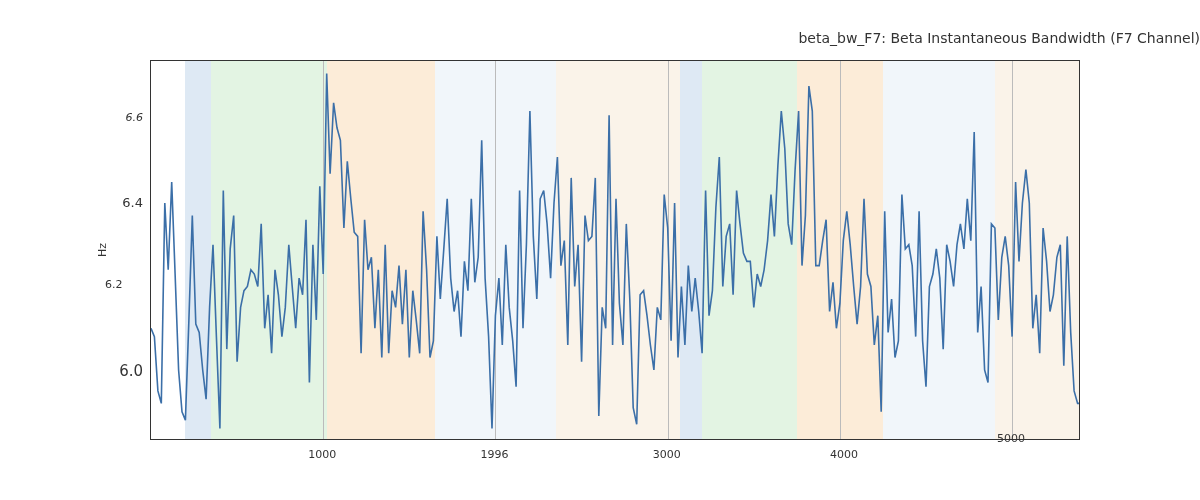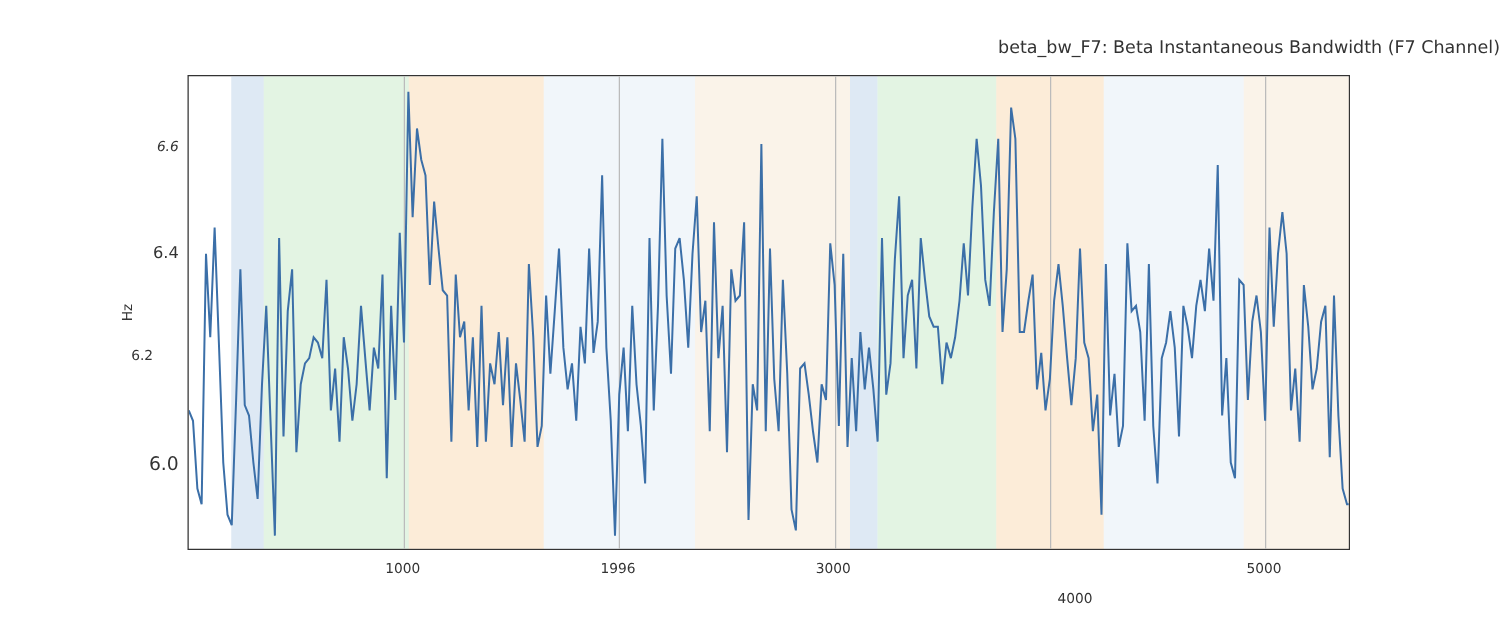--- a/index.html
+++ b/index.html
@@ -114,22 +114,22 @@
         <div class="ytick-mark" style="top: 309.011px;"></div>
         <div class="ytick-mark" style="top: 225.495px;"></div>
         <div class="ytick-mark" style="top: 141.978px;"></div>
         <div class="ytick-mark" style="top: 58.4615px;"></div>
       </div>
   </div>
   <div id="xticklabels">
       <div class="axis-label-x" style="left: 172.222px; top: 388px;">1000</div>
       <div class="axis-label-x" style="left: 344.444px; top: 388px;">1996</div>
       <div class="axis-label-x" style="left: 516.667px; top: 388px;">3000</div>
-      <div class="axis-label-x" style="left: 710px; top: 388px; margin-top: 24px;">4000</div>
-      <div class="axis-label-x" style="left: 861.111px; top: 388px;">5000</div>
+      <div class="axis-label-x" style="left: 694px; top: 388px;">4000</div>
+      <div class="axis-label-x" style="left: 861.111px; top: 372px;">5000</div>
     </div>
   <div id="yticklabels">
       <div style="position: absolute; left: -45px; top: 302.011px; width: 38px; text-align: right; font-size: 15px; color: rgb(51, 51, 51);">6.0</div>
       <div style="position: absolute; left: -45px; top: 218.495px; width: 38px; text-align: left; font-size: 11px; color: rgb(51, 51, 51);">6.2</div>
       <div style="position: absolute; left: -45px; top: 134.978px; width: 38px; text-align: right; font-size: 13px; color: rgb(51, 51, 51);">6.4</div>
       <div style="position: absolute; left: -45px; top: 51.4615px; width: 38px; text-align: right; font-size: 11px; color: rgb(51, 51, 51); font-style: italic;">6.6</div>
     </div>
 
 </div>
 

